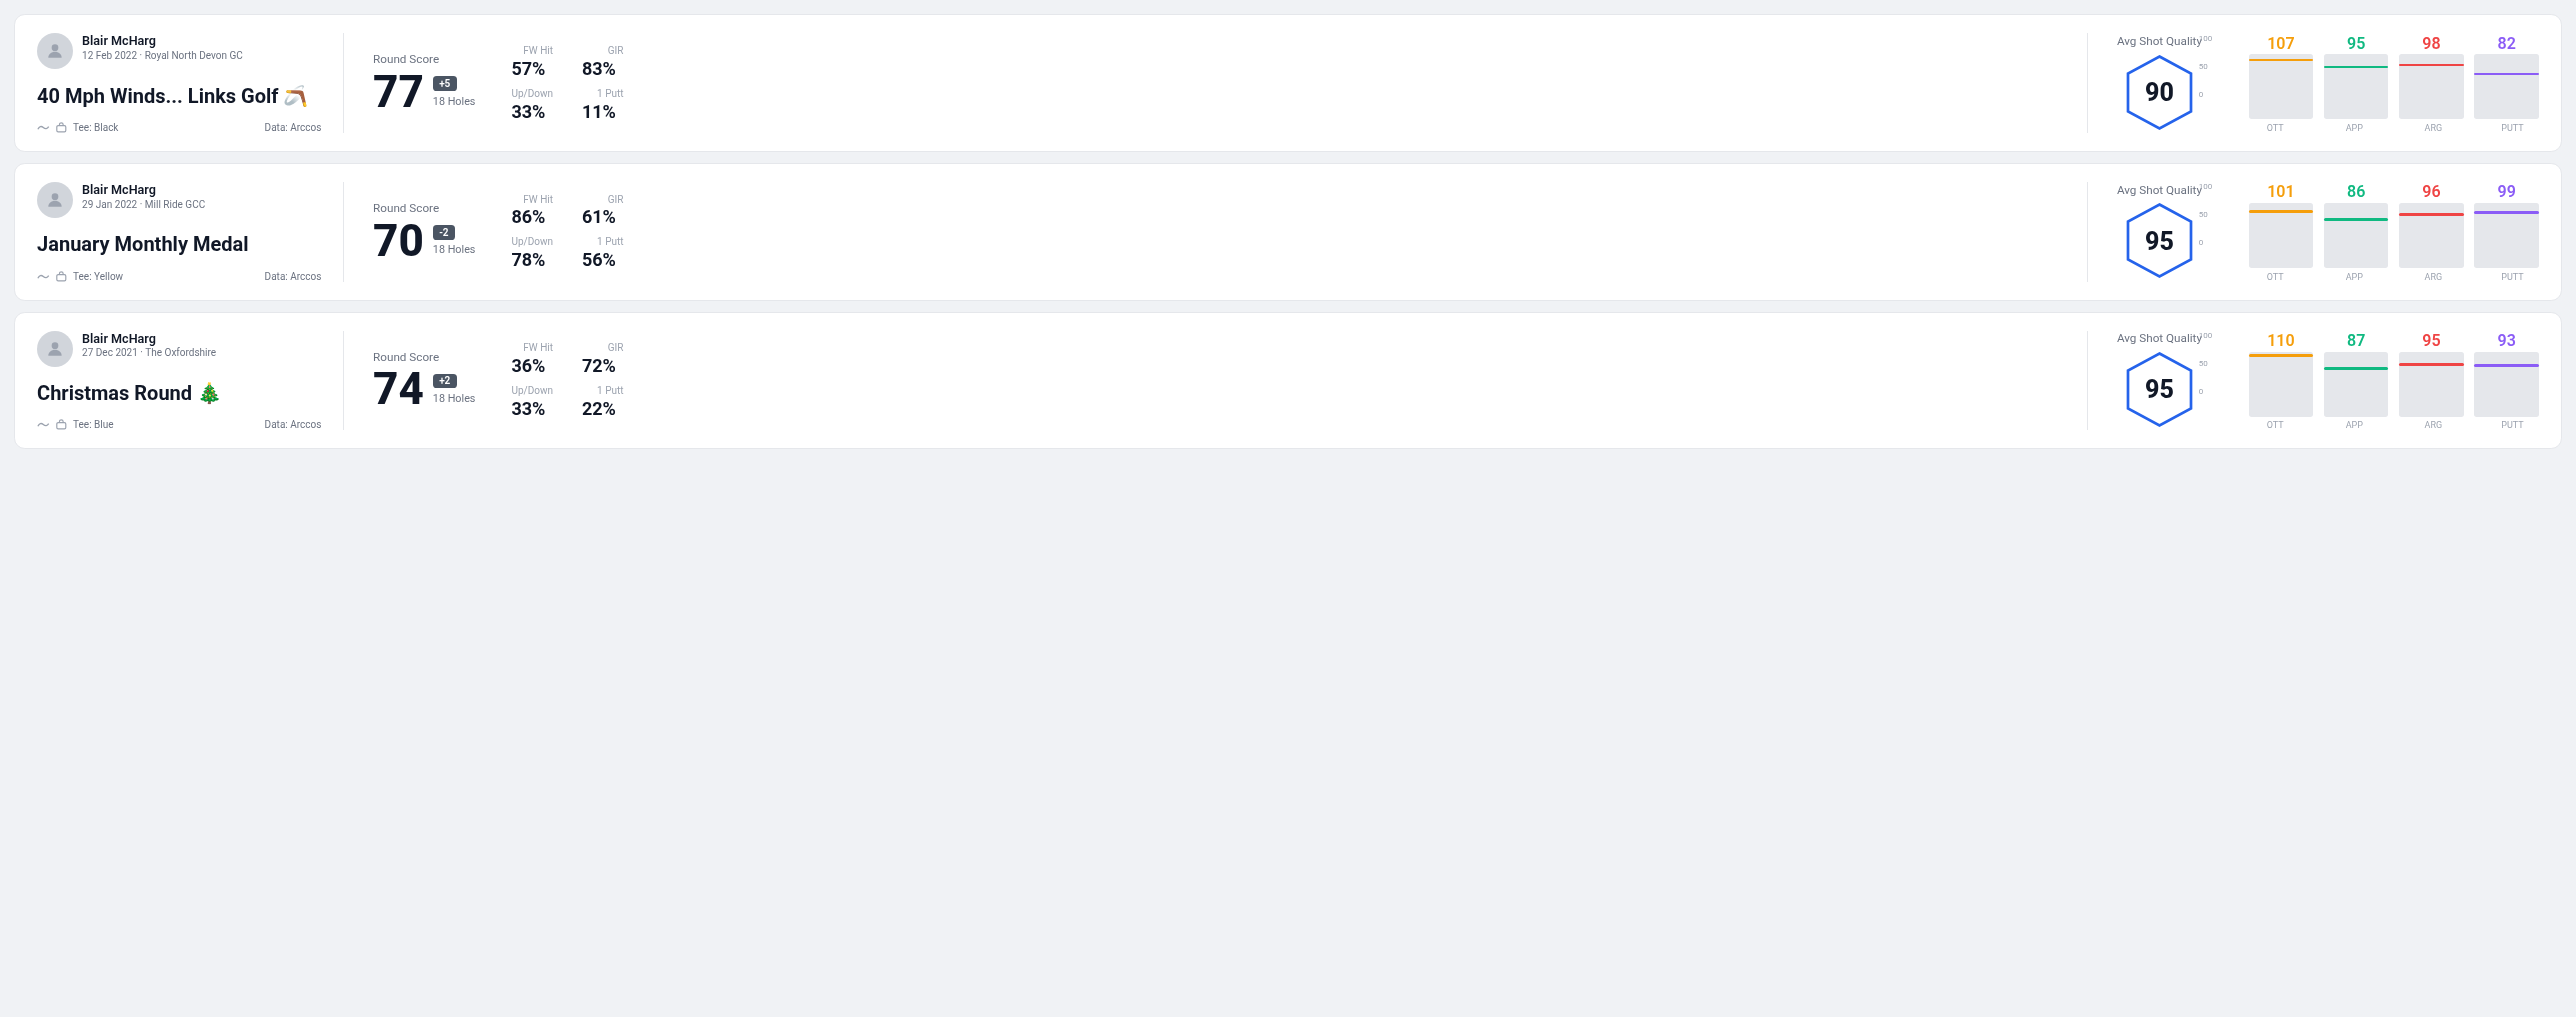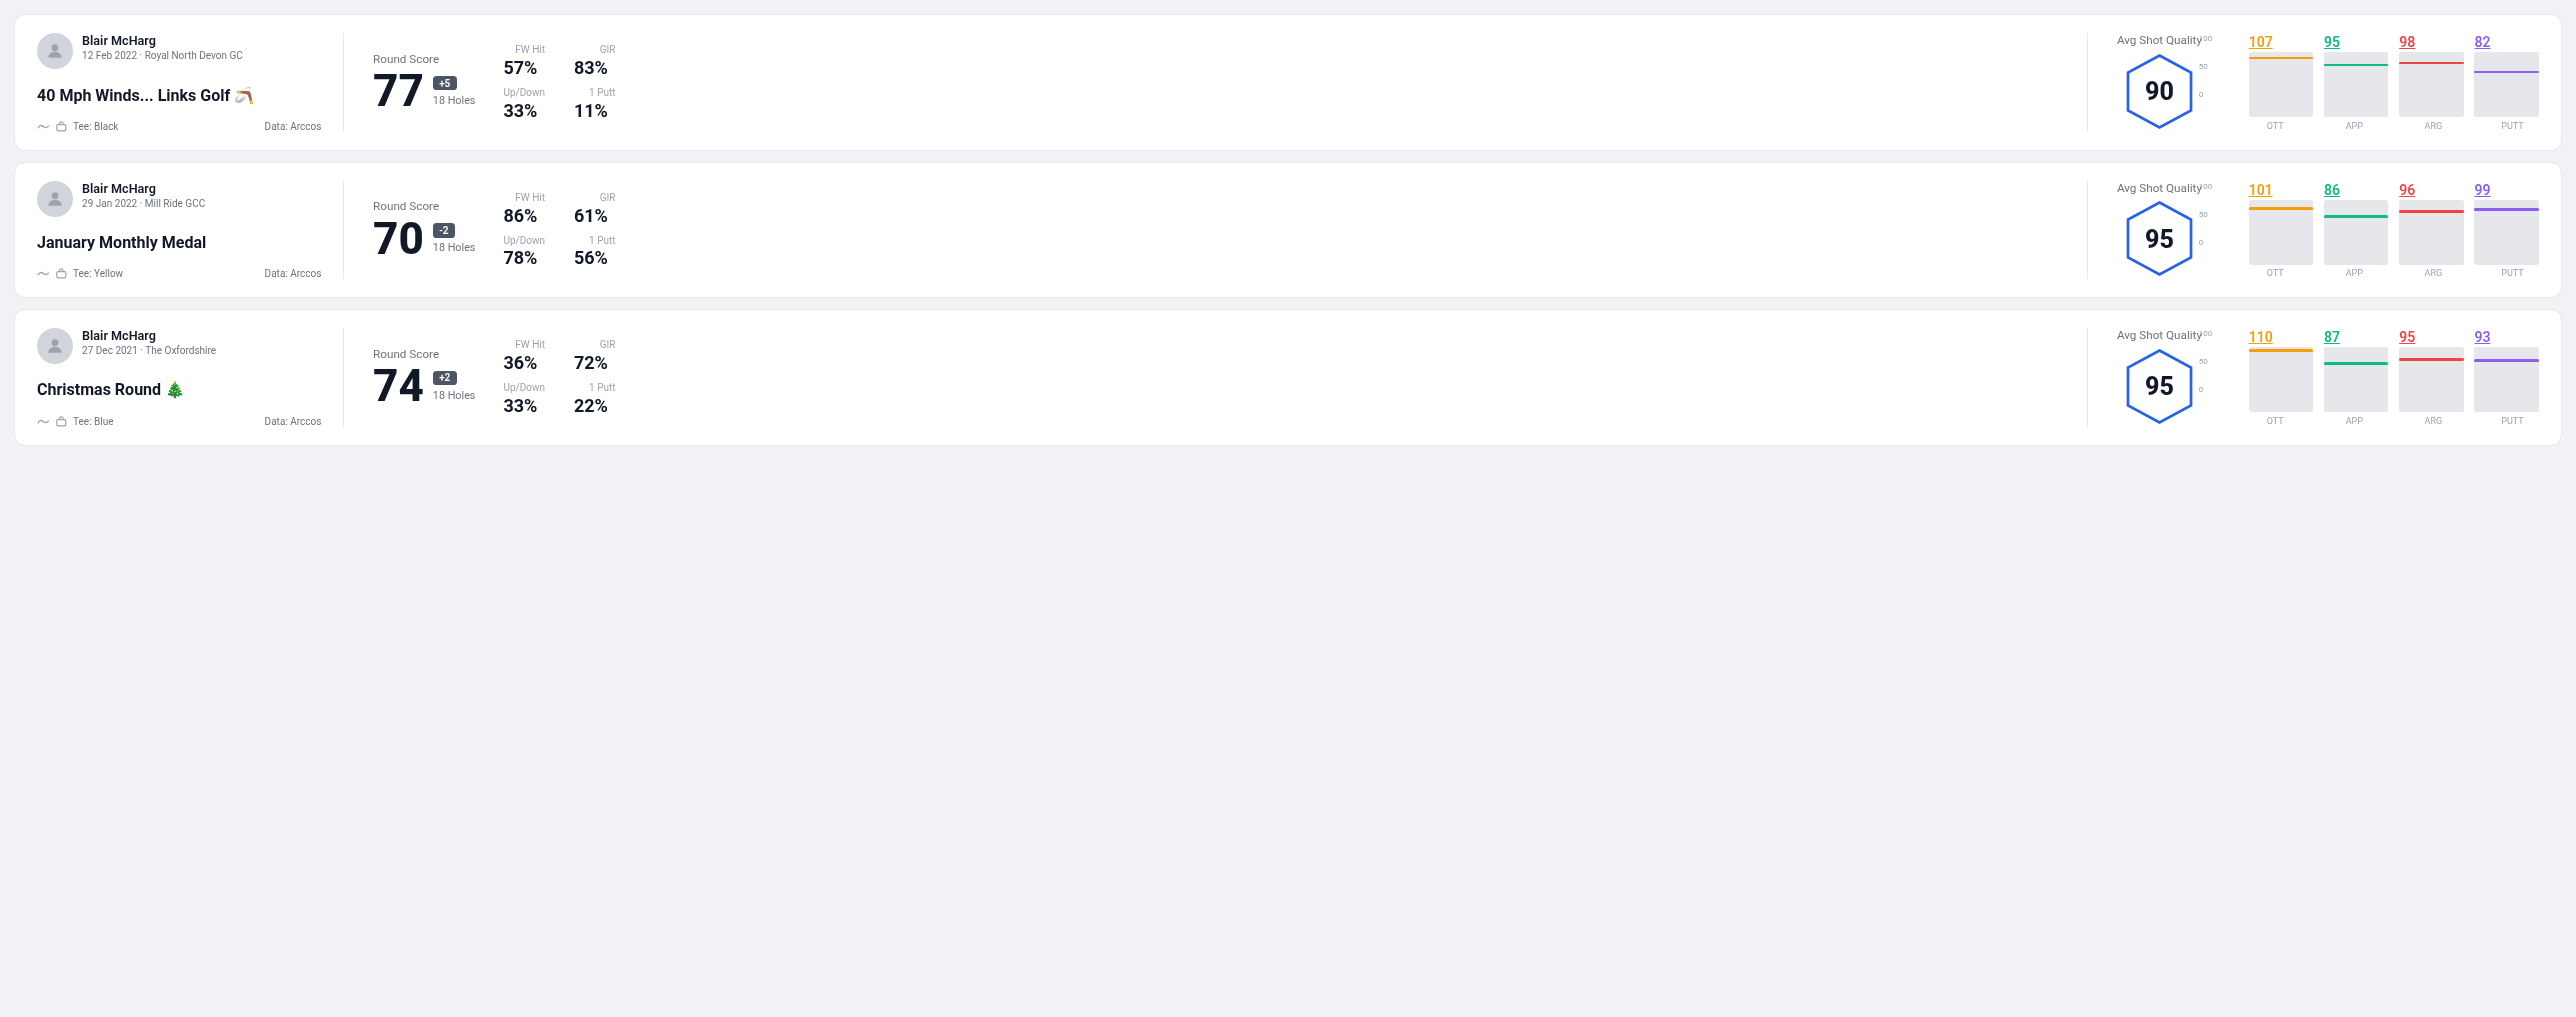--- a/index.html
+++ b/index.html
@@ -54,21 +54,21 @@
       font-size: 12.6px;
       font-weight: 600;
       color: #111827;
     }
     .user-meta {
       font-size: 10px;
       color: #6b7280;
       margin-top: 1.8px;
     }
     .round-title {
-      font-size: 16px;
+      font-size: 20px;
       font-weight: 700;
       color: #111827;
       margin: 7.2px 0 14.4px 0;
       display: flex;
       align-items: center;
       gap: 5.4px;
       text-align: right;
     }
     .footer-row {
       display: flex;
@@ -80,21 +80,21 @@
     .tee-info {
       display: flex;
       align-items: center;
       gap: 5.4px;
     }
     .middle-section {
       flex: 1;
       display: flex;
       align-items: center;
       padding: 0 29px;
-      gap: 28px;
+      gap: 36px;
       border-right: 0.9px solid #e5e7eb;
     }
     .score-block {}
     .score-label {
       font-size: 11.7px;
       color: #6b7280;
       margin-bottom: 3.6px;
     }
     .score-main {
       display: flex;
@@ -215,24 +215,24 @@
       font-size: 9px;
       color: #9ca3af;
     }
     .chart-values-row {
       display: flex;
       gap: 10.8px;
       margin-bottom: 1.8px;
     }
     .chart-value-item {
       flex: 1;
-      font-size: 14px;
+      text-align: center;
+      font-size: 16px;
       font-weight: 600;
       color: #374151;
-      text-decoration: underline;
     }
   </style>
 </head>
 <body>
 
 <div id="rounds-container">
     <div class="card">
       <div class="left-section">
         <div class="user-info">
           <div class="avatar">

